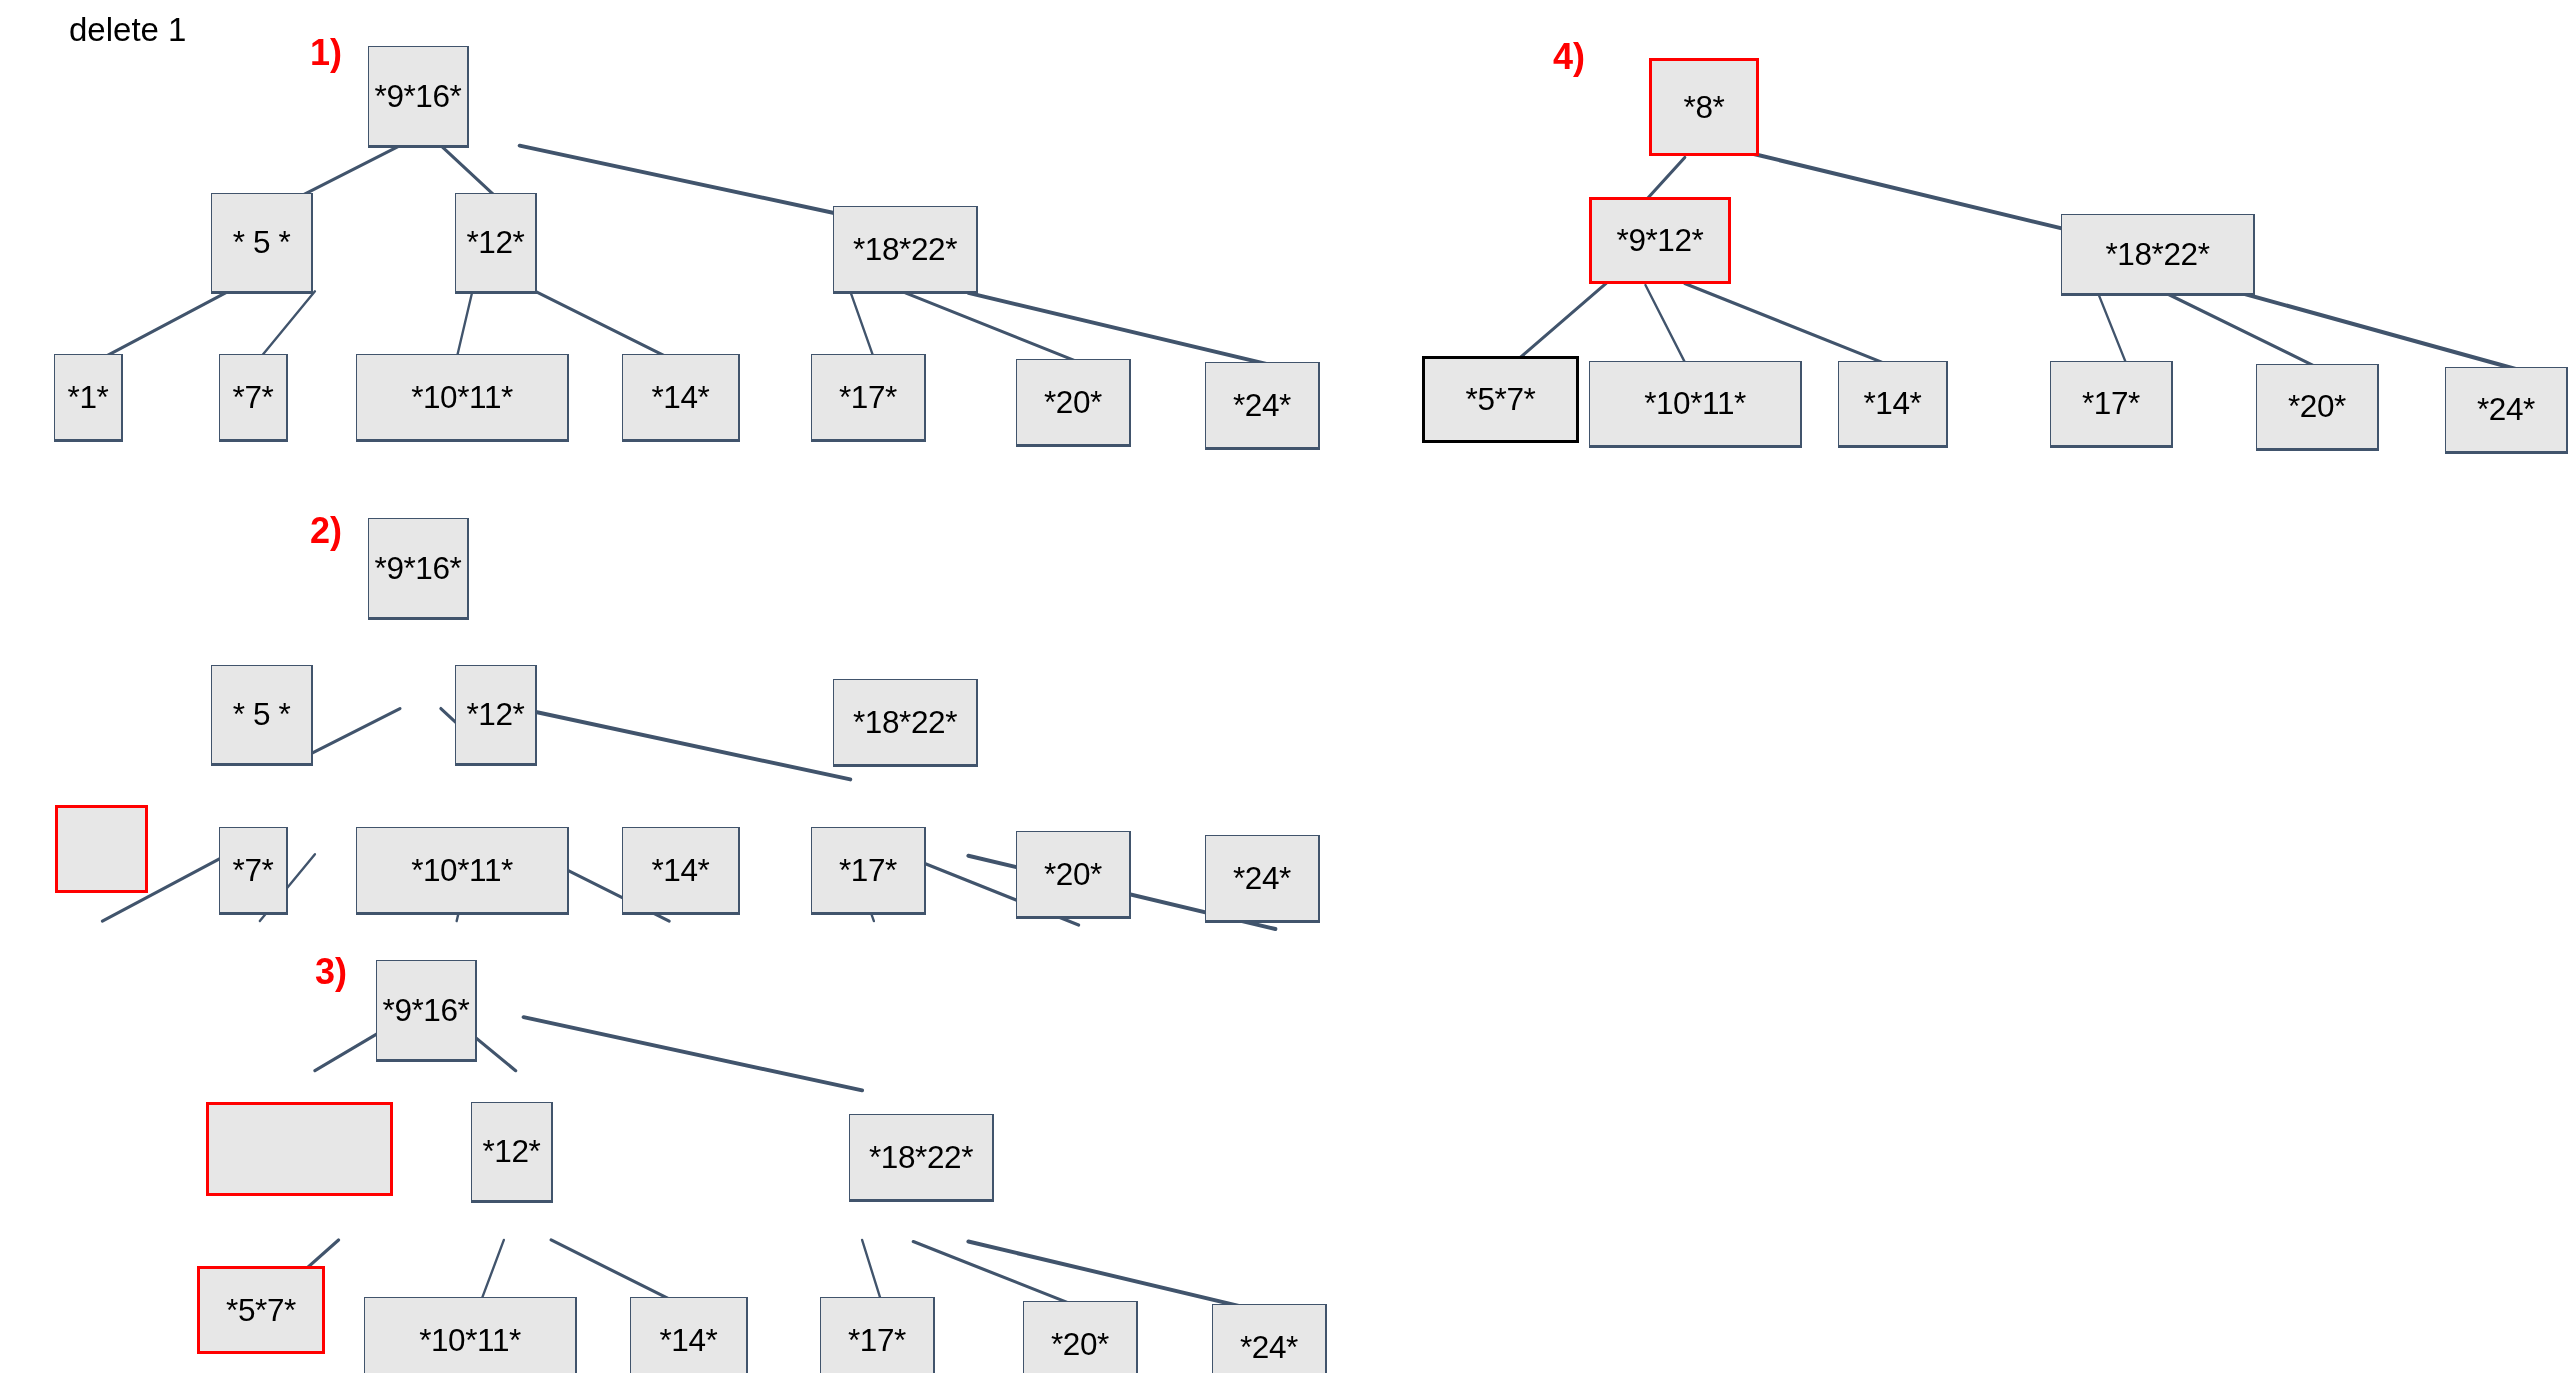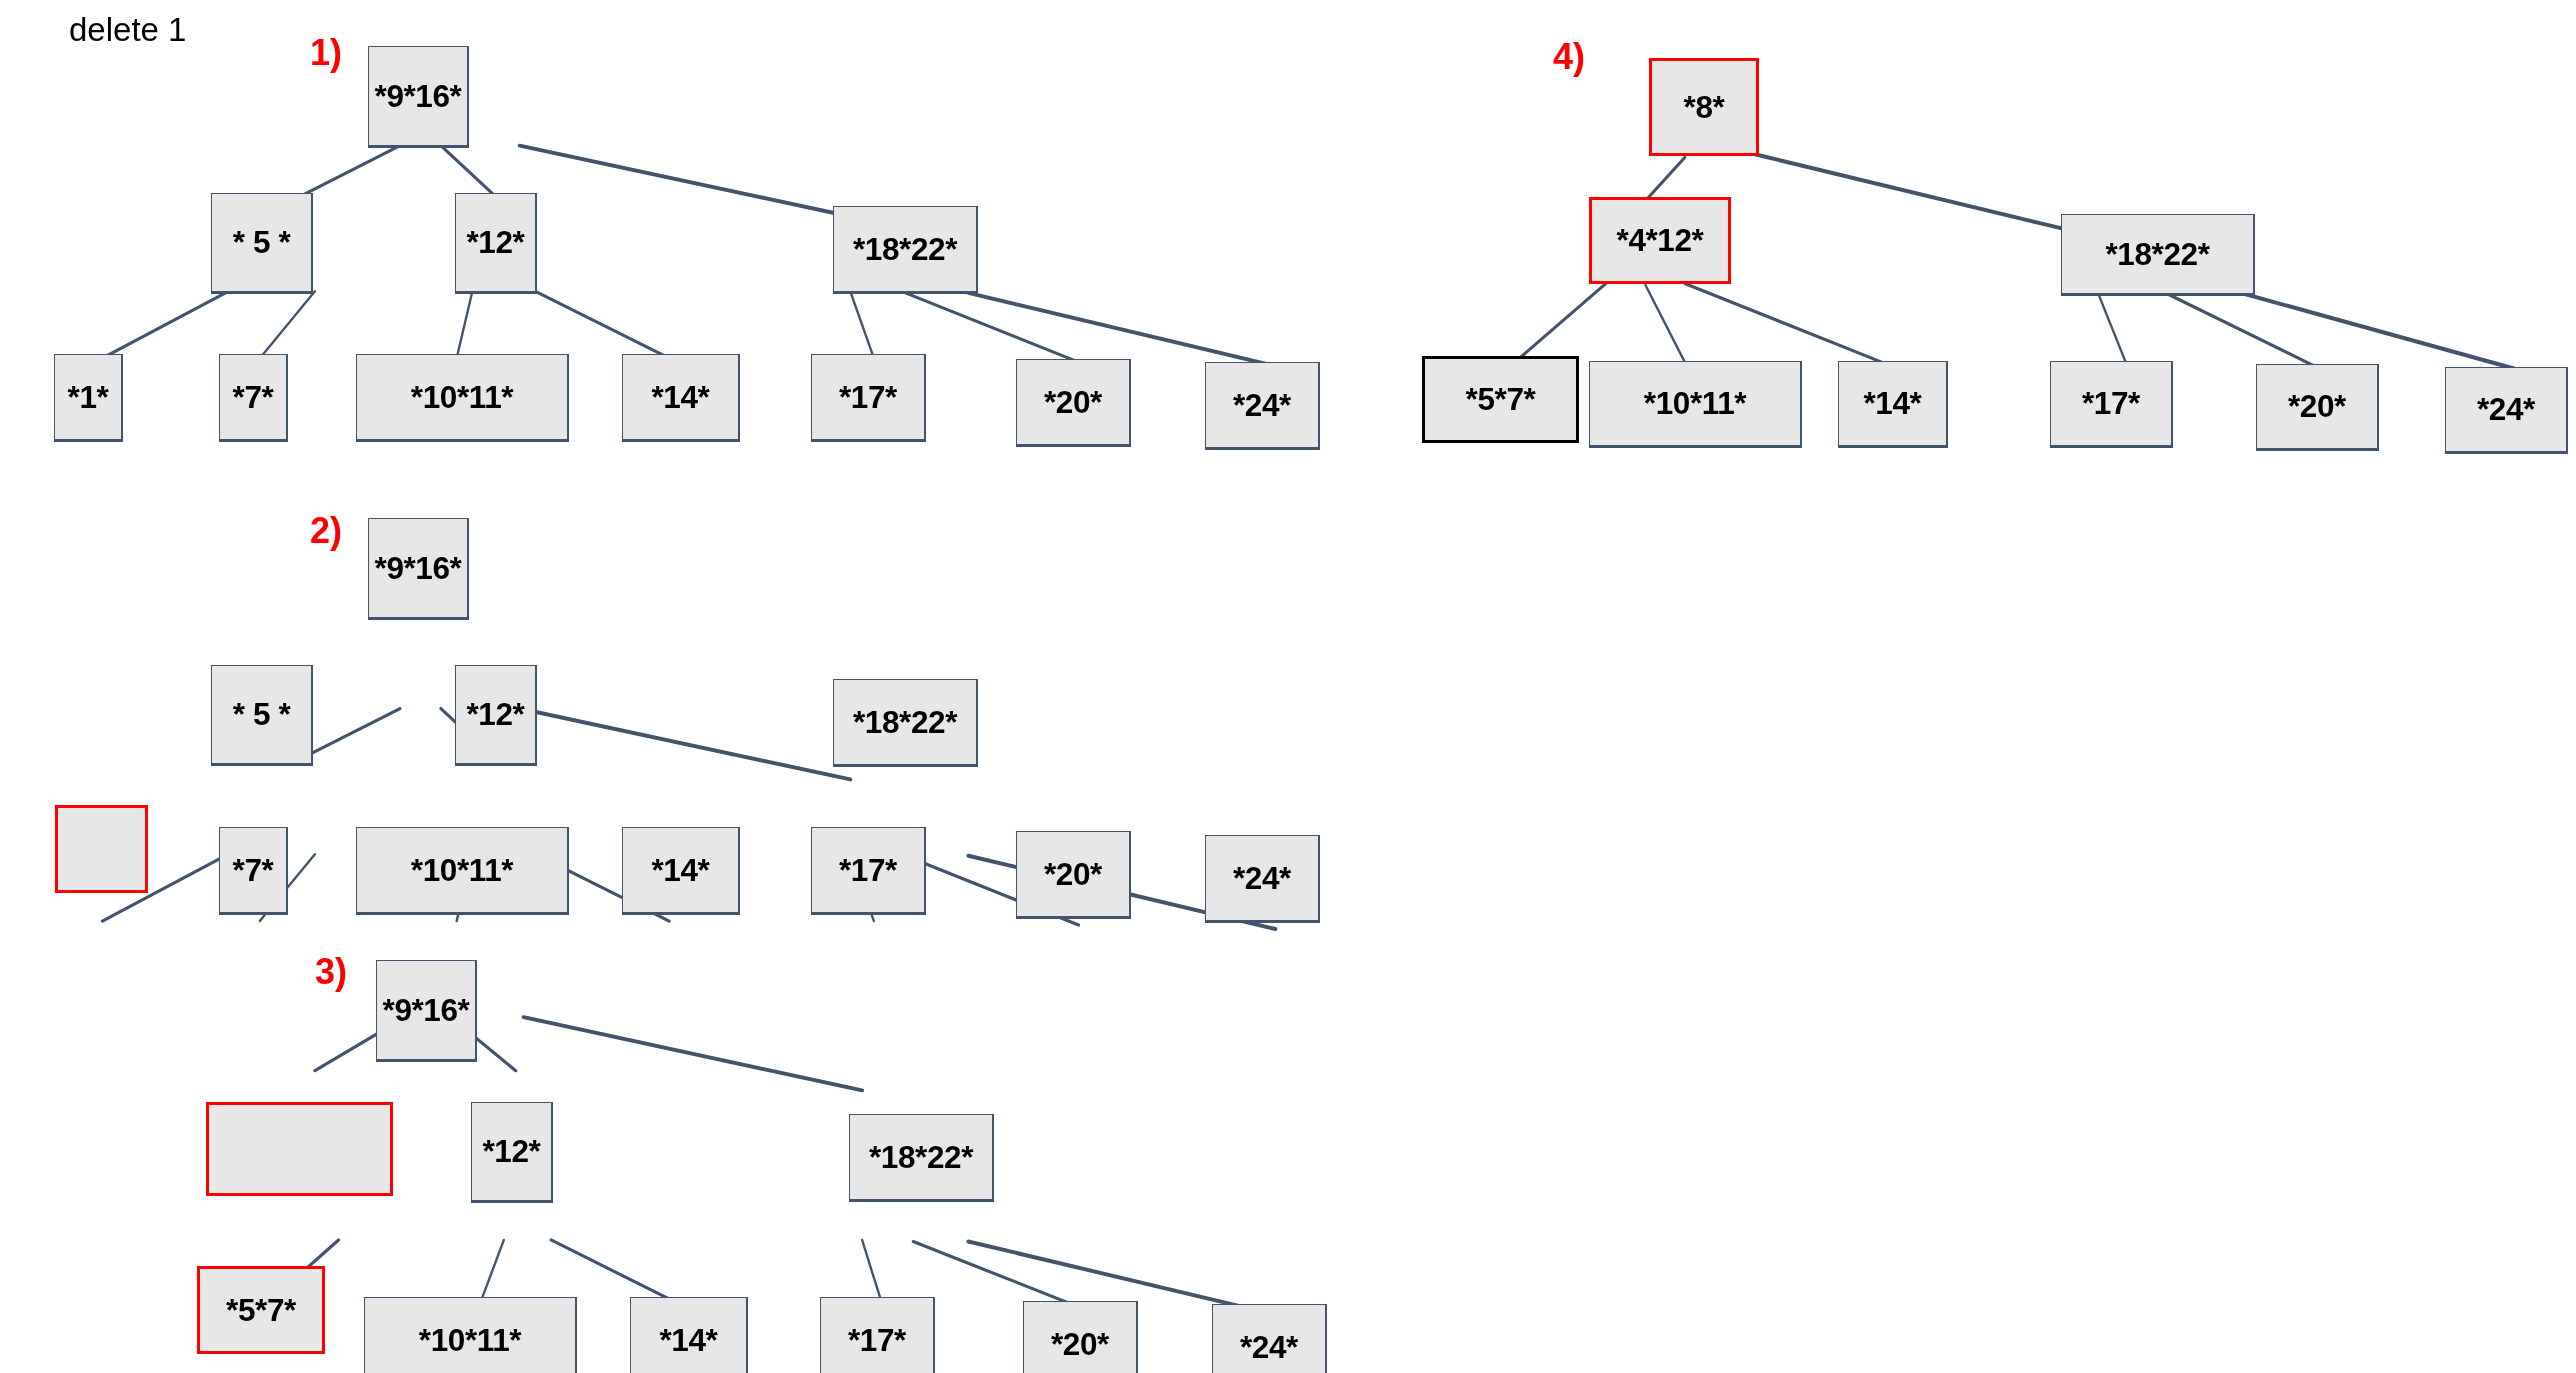--- a/index.html
+++ b/index.html
@@ -38,21 +38,20 @@
     border-bottom-width: 3.9px;
     display: flex;
     align-items: center;
     justify-content: center;
     z-index: 2;
     color: #000000;
     font-size: 31.5px;
     font-family: "Liberation Sans", sans-serif;
     letter-spacing: -0.4px;
     white-space: nowrap;
-    font-weight: bold;
   }
   .node.red {
     border: 3.9px solid #ff0000;
     border-right-width: 3.9px;
     border-bottom-width: 3.9px;
   }
   .node.black {
     border: 3.1px solid #000000;
     border-right-width: 3.1px;
     border-bottom-width: 3.9px;
@@ -250,21 +249,21 @@
   </div>
   <div class="node" style="left:1212px; top:1304px; width:115px; height:88px;">
     <span class="node-label">*24*</span>
   </div>
 
   <div class="node red" style="left:1649px; top:58px; width:110px; height:98px;">
     <span class="node-label">*8*</span>
   </div>
 
   <div class="node red" style="left:1589px; top:197px; width:142px; height:87px;">
-    <span class="node-label">*4*12*</span>
+    <span class="node-label">*9*12*</span>
   </div>
   <div class="node" style="left:2061px; top:214px; width:194px; height:82px;">
     <span class="node-label">*18*22*</span>
   </div>
 
   <div class="node black" style="left:1422px; top:356px; width:157px; height:87px;">
     <span class="node-label">*5*7*</span>
   </div>
   <div class="node" style="left:1589px; top:361px; width:213px; height:87px;">
     <span class="node-label">*10*11*</span>

